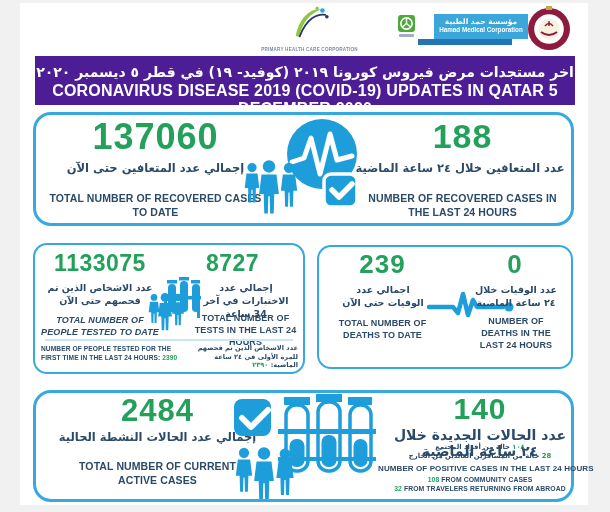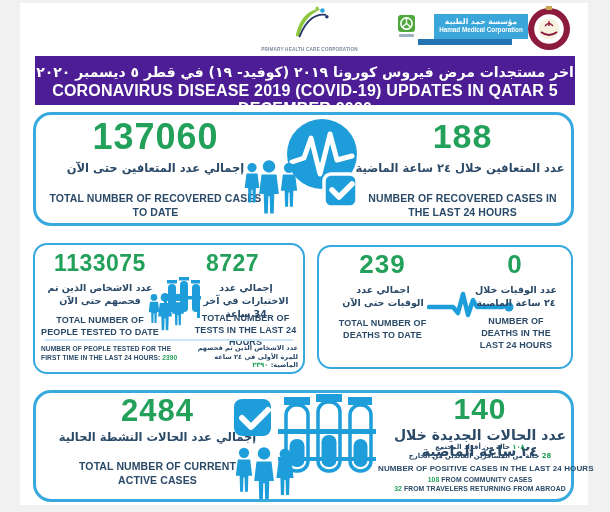--- a/index.html
+++ b/index.html
@@ -109,21 +109,21 @@
 </svg>
 
 <div class="abs ctr big-num" style="left:365px;top:117px;width:195px;font-size:34px;">188</div>
 <div class="abs ctr lbl-ar rtl" style="left:355px;top:161px;width:210px;font-size:11.5px;">عدد المتعافين خلال ٢٤ ساعة الماضية</div>
 <div class="abs ctr lbl-en" style="left:365px;top:191px;width:195px;font-size:10.5px;line-height:14px;">NUMBER OF RECOVERED CASES IN THE LAST 24 HOURS</div>
 
 <div class="abs panel panel-thin" style="left:33px;top:243px;width:272px;height:131px;"></div>
 
 <div class="abs ctr big-num" style="left:36px;top:250px;width:128px;font-size:23px;letter-spacing:.5px;">1133075</div>
 <div class="abs ctr lbl-ar rtl" style="left:42px;top:281px;width:116px;font-size:9.5px;line-height:13px;">عدد الاشخاص الذين تم فحصهم حتى الآن</div>
-<div class="abs ctr lbl-en" style="left:40px;top:314px;width:120px;font-size:9px;line-height:12px;">TOTAL NUMBER OF PEOPLE TESTED TO DATE</div>
+<div class="abs ctr lbl-en" style="left:40px;top:314px;width:120px;font-size:9px;line-height:12px;font-style:italic;">TOTAL NUMBER OF PEOPLE TESTED TO DATE</div>
 
 <svg class="abs" style="left:146px;top:276px;" width="55" height="62" viewBox="0 0 55 62">
   <rect x="21" y="4" width="10" height="3.5" fill="#1d9dd9"></rect>
   <rect x="33" y="1" width="10" height="3.5" fill="#1d9dd9"></rect>
   <rect x="45" y="4" width="9" height="3.5" fill="#1d9dd9"></rect>
   <rect x="22" y="8" width="8" height="28" rx="4" fill="#1d9dd9"></rect>
   <rect x="34" y="5" width="8" height="31" rx="4" fill="#1d9dd9"></rect>
   <rect x="46" y="8" width="8" height="28" rx="4" fill="#1d9dd9"></rect>
   <rect x="18" y="20" width="37" height="3.5" fill="#1d9dd9"></rect>
   <rect x="18" y="20" width="3" height="22" fill="#1d9dd9"></rect>

